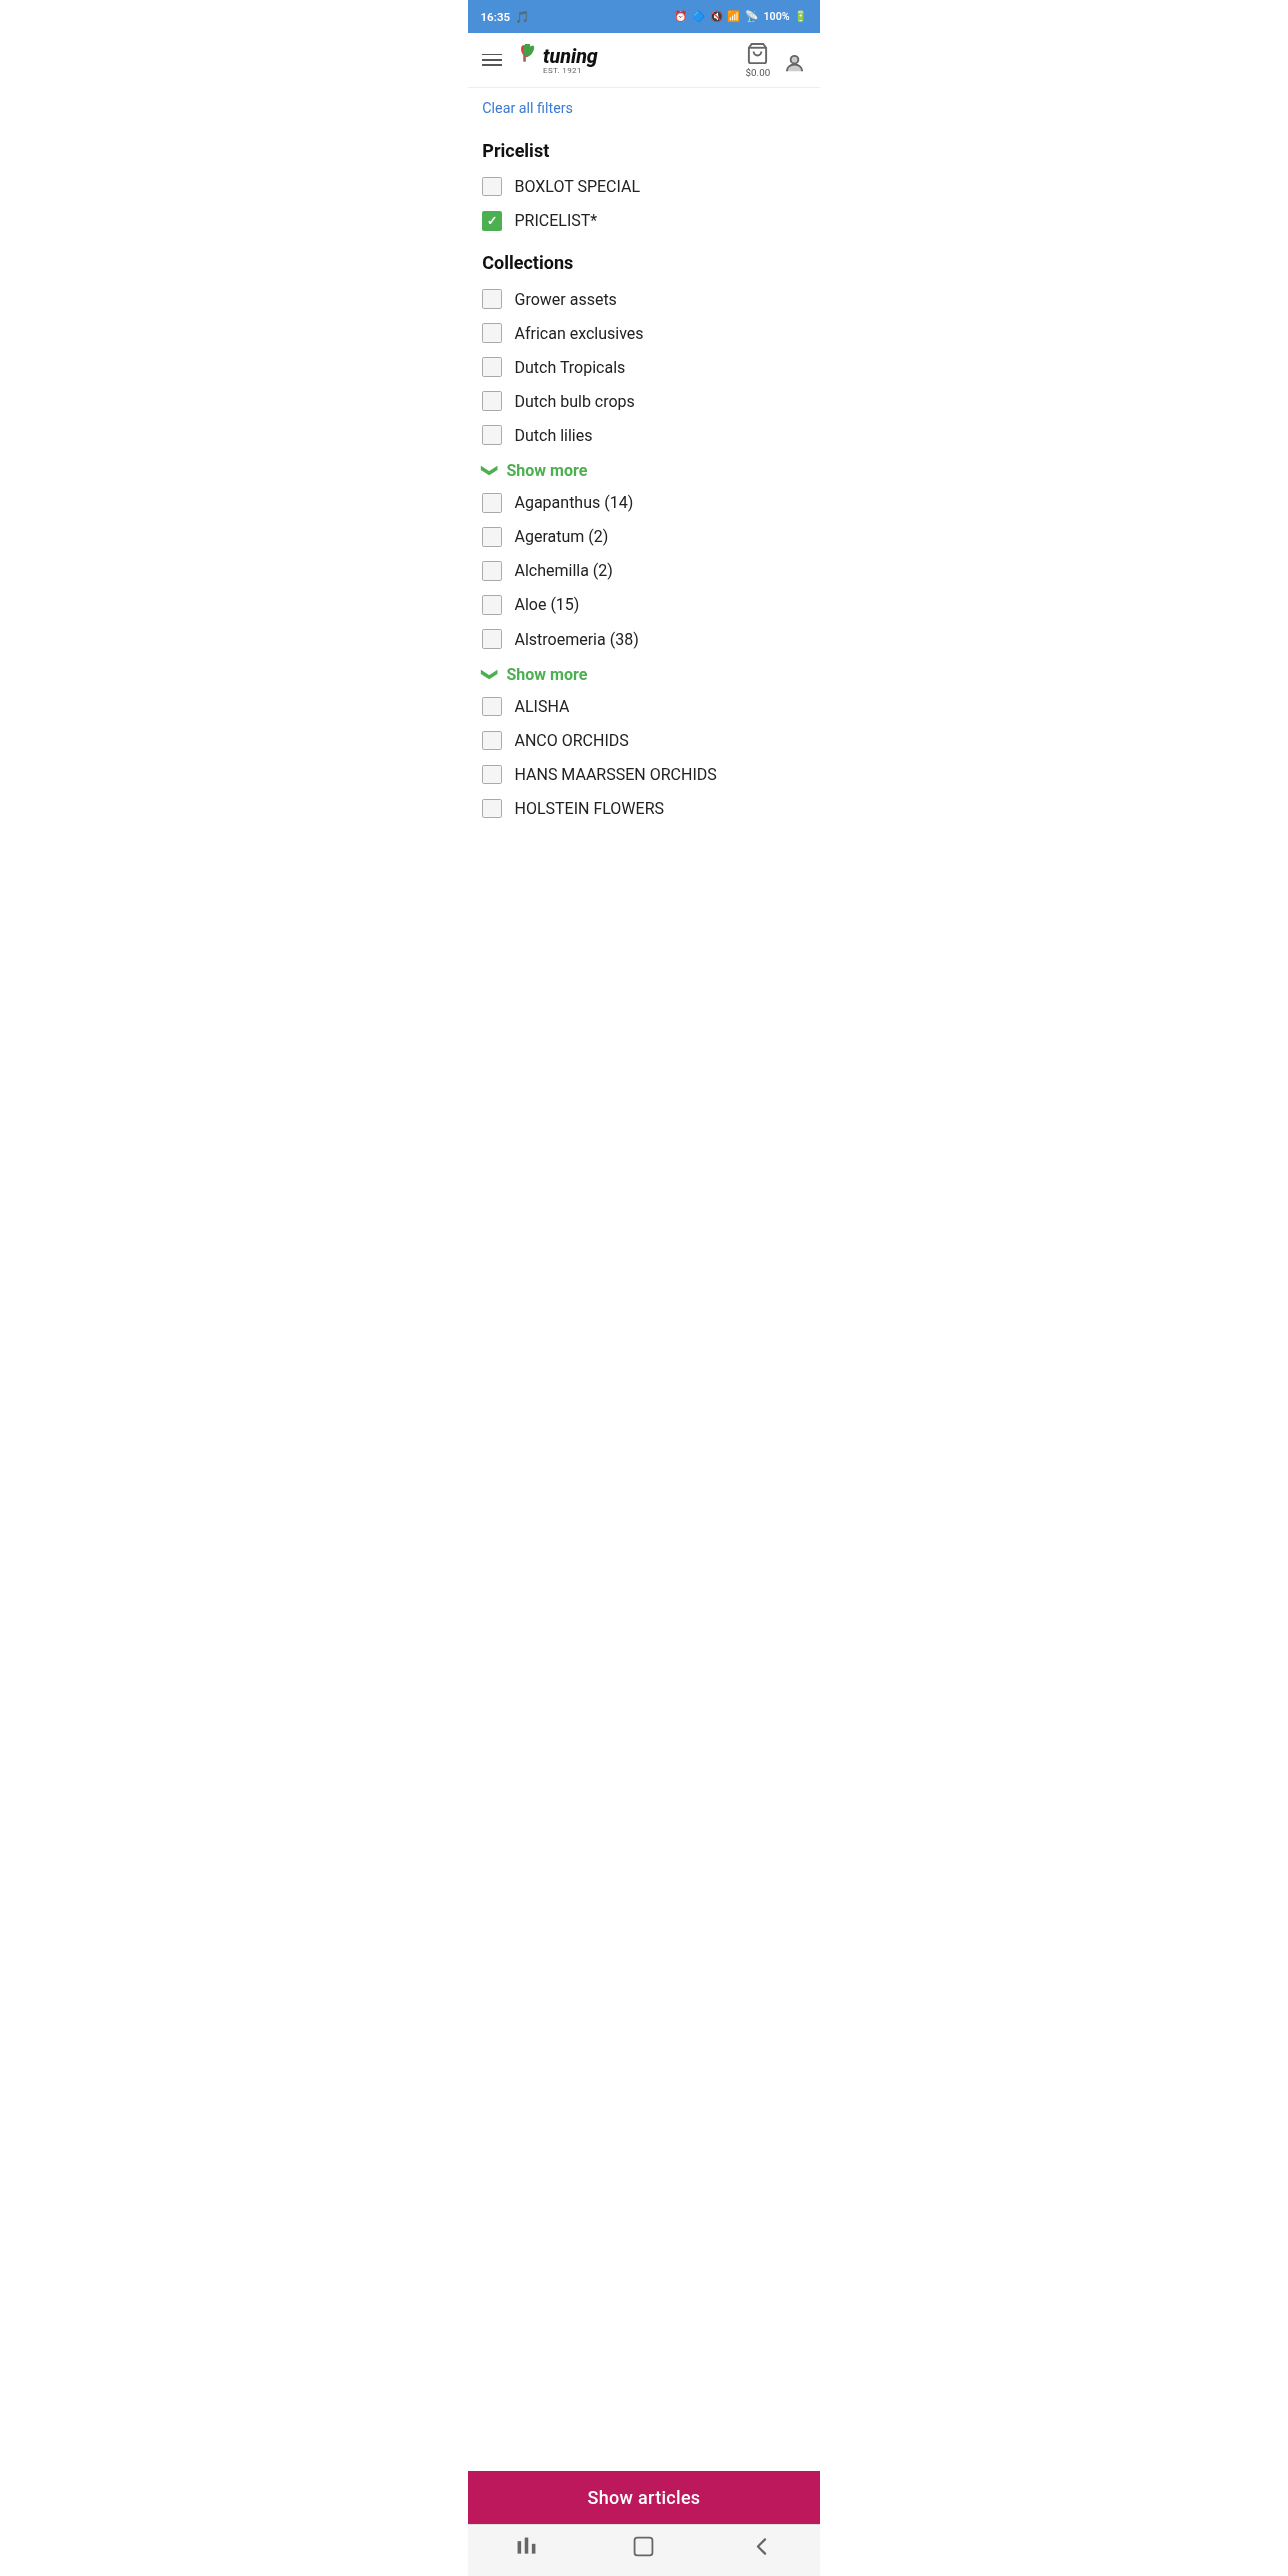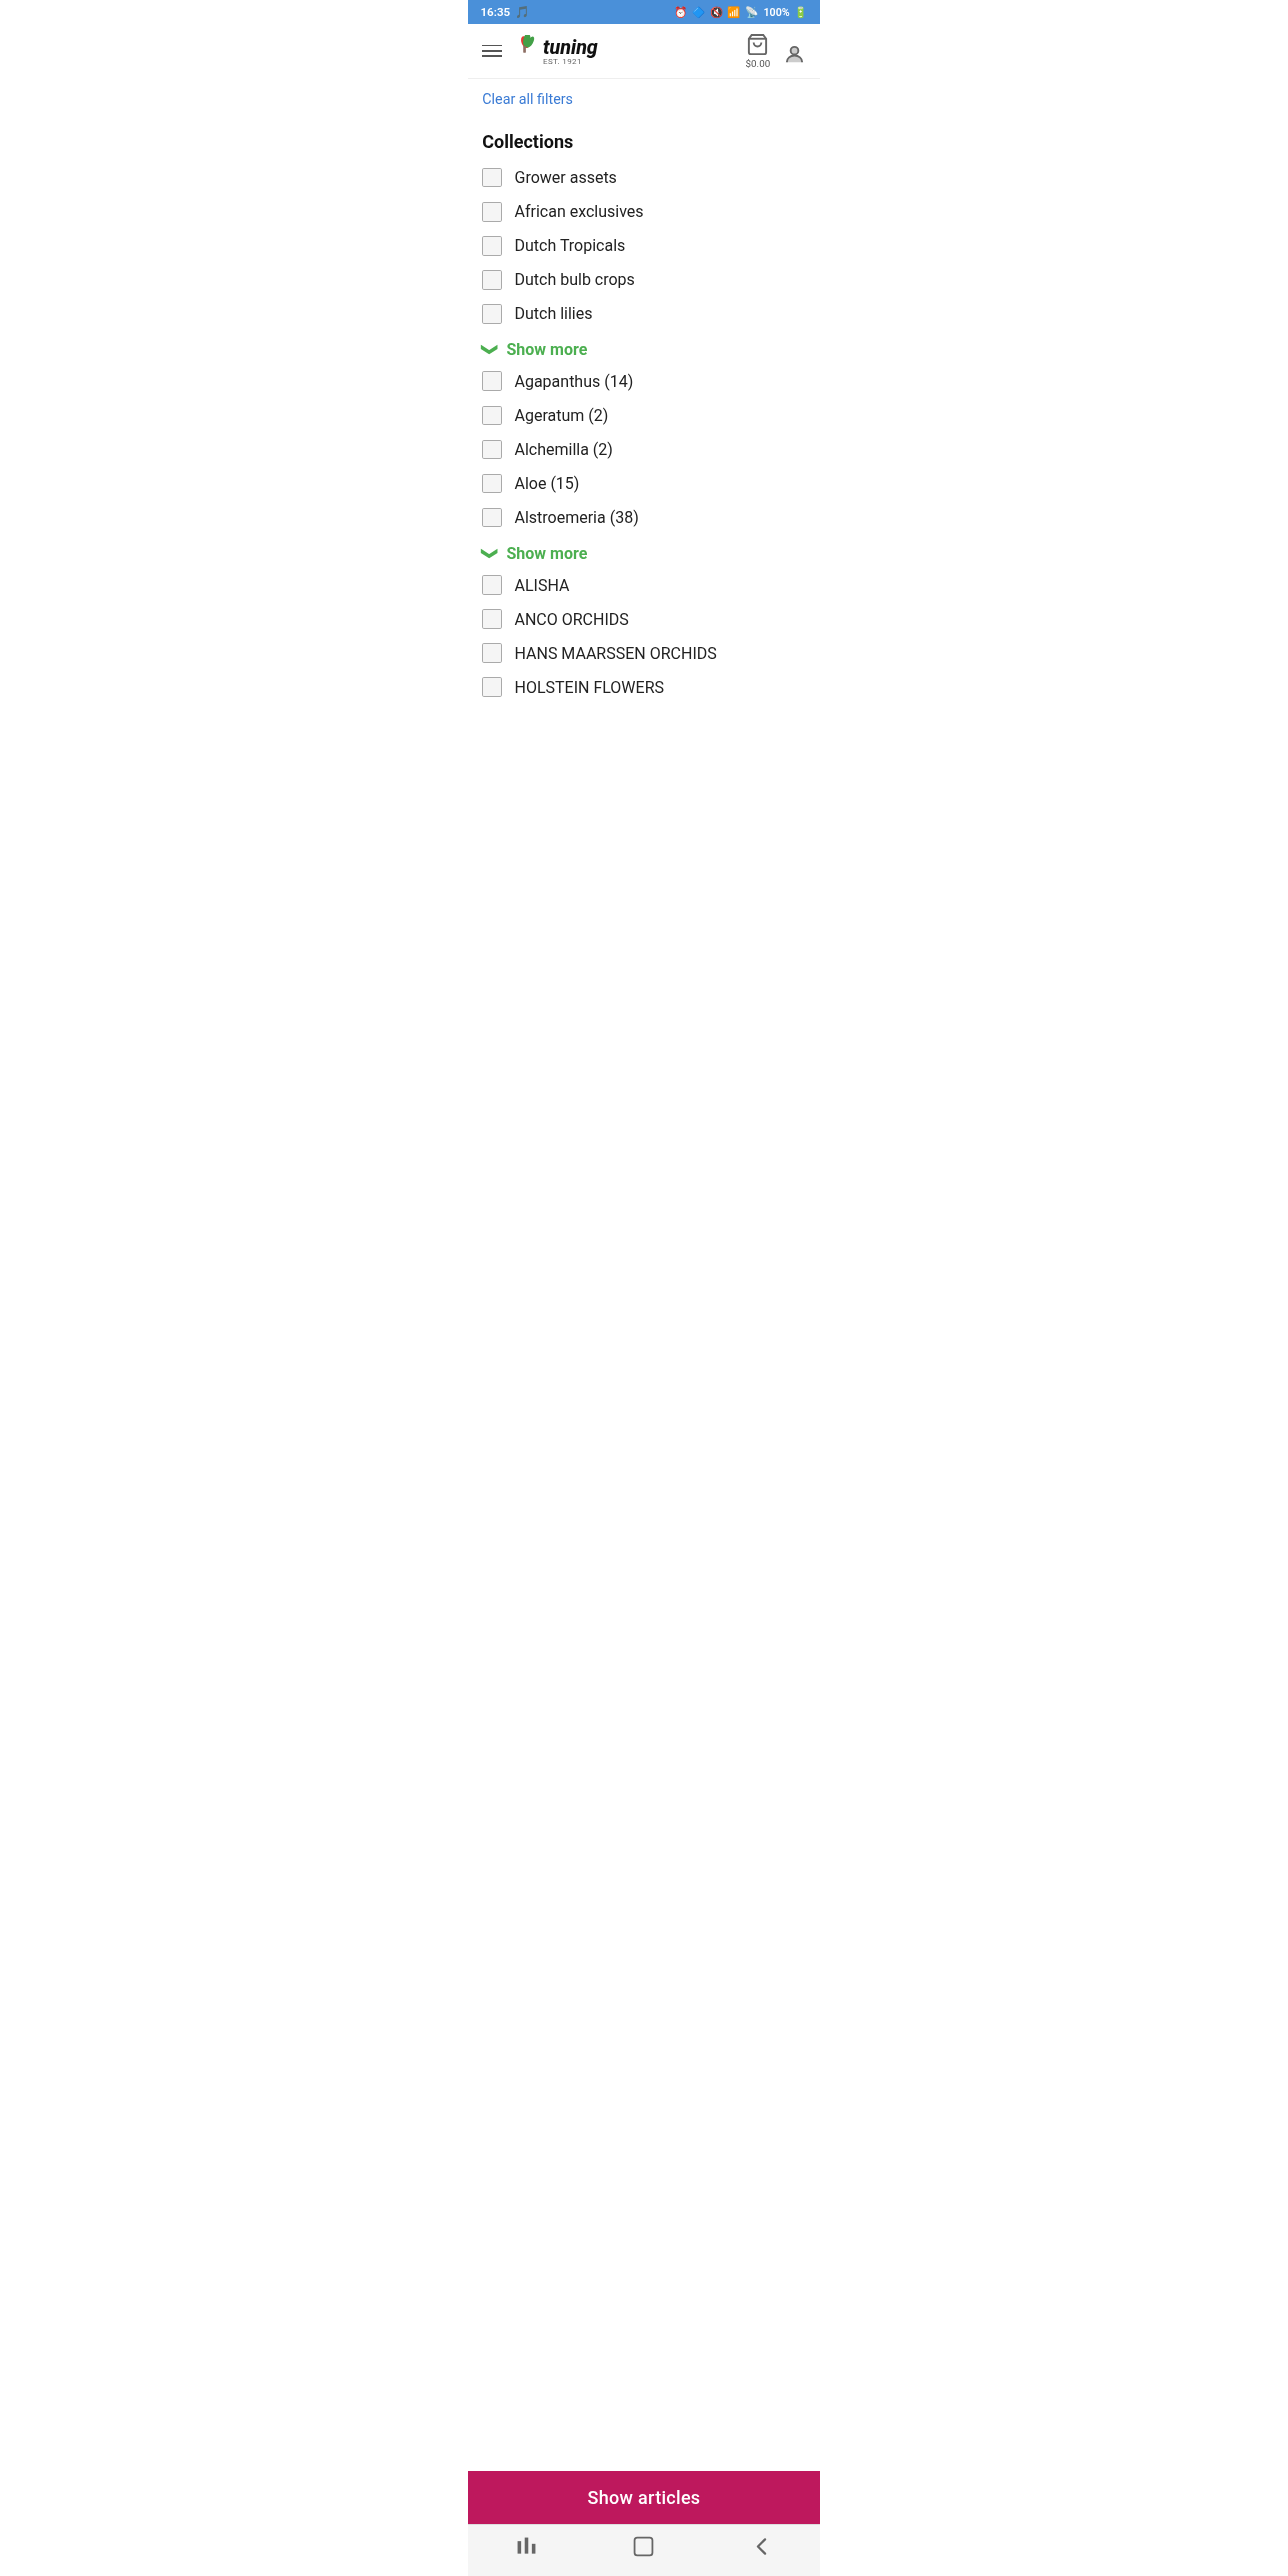--- a/index.html
+++ b/index.html
@@ -17,21 +17,21 @@
     
     .status-bar {
       background: #4a90d9;
       color: #fff;
       display: flex;
       justify-content: space-between;
       align-items: center;
       padding: 5.4px 12.5px;
       font-size: 11.6px;
       font-weight: 600;
-      height: 24px;
+      height: 33px;
     }
     .status-left {
       display: flex;
       align-items: center;
       gap: 5.4px;
     }
     .status-right {
       display: flex;
       align-items: center;
       gap: 4.5px;
@@ -250,20 +250,31 @@
         <path d="M4 20c0-4 3.6-7 8-7s8 3 8 7" stroke="#666" stroke-width="2" fill="#ccc"></path>
       </svg>
     </div>
   </div>
 </div>
 
 <div class="content">
 
   <a class="clear-filters">Clear all filters</a>
 
+  <div>
+    <div class="section-title">Pricelist</div>
+    <div class="filter-item">
+      <div class="checkbox"></div>
+      <span class="filter-label">BOXLOT SPECIAL</span>
+    </div>
+    <div class="filter-item">
+      <div class="checkbox checked"></div>
+      <span class="filter-label">PRICELIST*</span>
+    </div>
+  </div>
 
   <div>
     <div class="section-title">Collections</div>
     <div class="filter-item">
       <div class="checkbox"></div>
       <span class="filter-label">Grower assets</span>
     </div>
     <div class="filter-item">
       <div class="checkbox"></div>
       <span class="filter-label">African exclusives</span>

